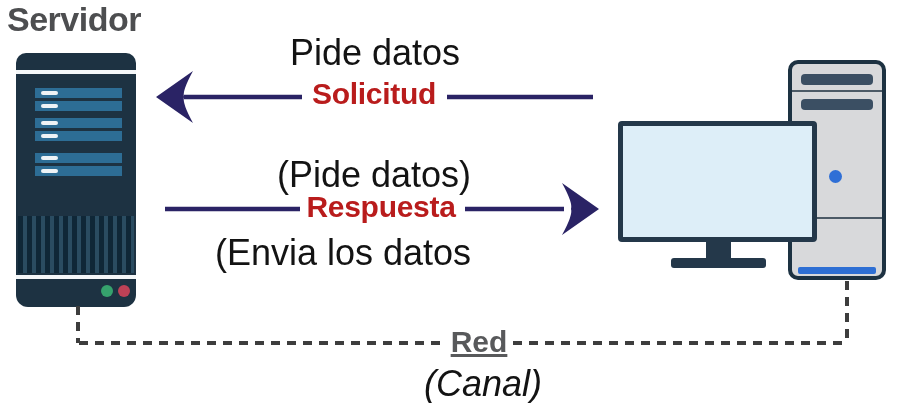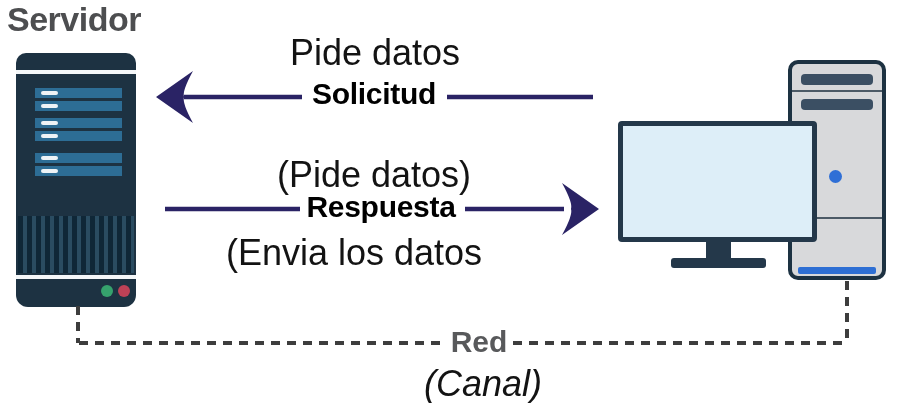--- a/index.html
+++ b/index.html
@@ -6,21 +6,21 @@
   #stage{
     position:relative;width:902px;height:403px;background:#ffffff;overflow:hidden;
     font-family:"Liberation Sans","DejaVu Sans",sans-serif;
   }
   .abs{position:absolute;}
   .ctr{transform:translateX(-50%);white-space:nowrap;}
 
   
   .device-label{font-size:34px;font-weight:bold;color:#4d4e50;letter-spacing:-0.5px;}
   .txt-black{font-size:36px;color:#131313;}
-  .txt-navy{font-size:30px;font-weight:bold;color:#000000;letter-spacing:-0.3px;}
+  .txt-navy{font-size:30px;font-weight:bold;color:#b91c1c;letter-spacing:-0.3px;}
   .txt-net{font-size:30px;font-weight:bold;color:#58595b;}
 
   
   .server{left:16px;top:53px;width:120px;height:254px;background:#1d3242;border-radius:10px 10px 12px 12px;}
   .server .stripe{position:absolute;left:0;width:100%;height:4px;background:#f4f7f9;}
   .server .bar{position:absolute;left:19px;width:87px;height:10px;background:#2d6d95;}
   .server .bar i{position:absolute;left:6px;top:3px;width:17px;height:4px;background:#eef3f6;border-radius:2px;}
   .server .vent{position:absolute;left:2px;top:163px;width:116px;height:57px;
     background:repeating-linear-gradient(to right,#0f2737 0px,#0f2737 5px,#2a4c61 5px,#2a4c61 9px);}
   .server .led{position:absolute;top:232px;width:12px;height:12px;border-radius:50%;}
@@ -98,20 +98,20 @@
     <line x1="79" y1="343" x2="447" y2="343" stroke="#3d3d3d" stroke-width="4" stroke-dasharray="9 7"></line>
     <line x1="513" y1="343" x2="847" y2="343" stroke="#3d3d3d" stroke-width="4" stroke-dasharray="9 7"></line>
     <line x1="847" y1="281" x2="847" y2="343" stroke="#3d3d3d" stroke-width="4" stroke-dasharray="9 7"></line>
   </svg>
 
   <div class="abs ctr txt-black" style="left:375px;top:32px;">Pide datos</div>
   <div class="abs ctr txt-navy" style="left:374px;top:77px;">Solicitud</div>
   <div class="abs ctr txt-black" style="left:374px;top:117px;margin-top:37px;">(Pide datos)</div>
 
   <div class="abs ctr txt-navy" style="left:381px;top:190px;text-align:right;">Respuesta</div>
-  <div class="abs ctr txt-black" style="left:354px;top:237px;text-align:right;line-height:31px;">
+  <div class="abs ctr txt-black" style="left:343px;top:237px;text-align:right;line-height:31px;">
     <div>(Envia los datos</div>
   </div>
 
-  <div class="abs ctr txt-net" style="left:479px;top:325px;">Red</div>
+  <div class="abs ctr txt-net" style="left:479px;top:325px;text-decoration:underline;">Red</div>
   <div class="abs ctr txt-black" style="left:483px;top:363px;font-style:italic;">(Canal)</div>
 
 </div>
 
 </body></html>

